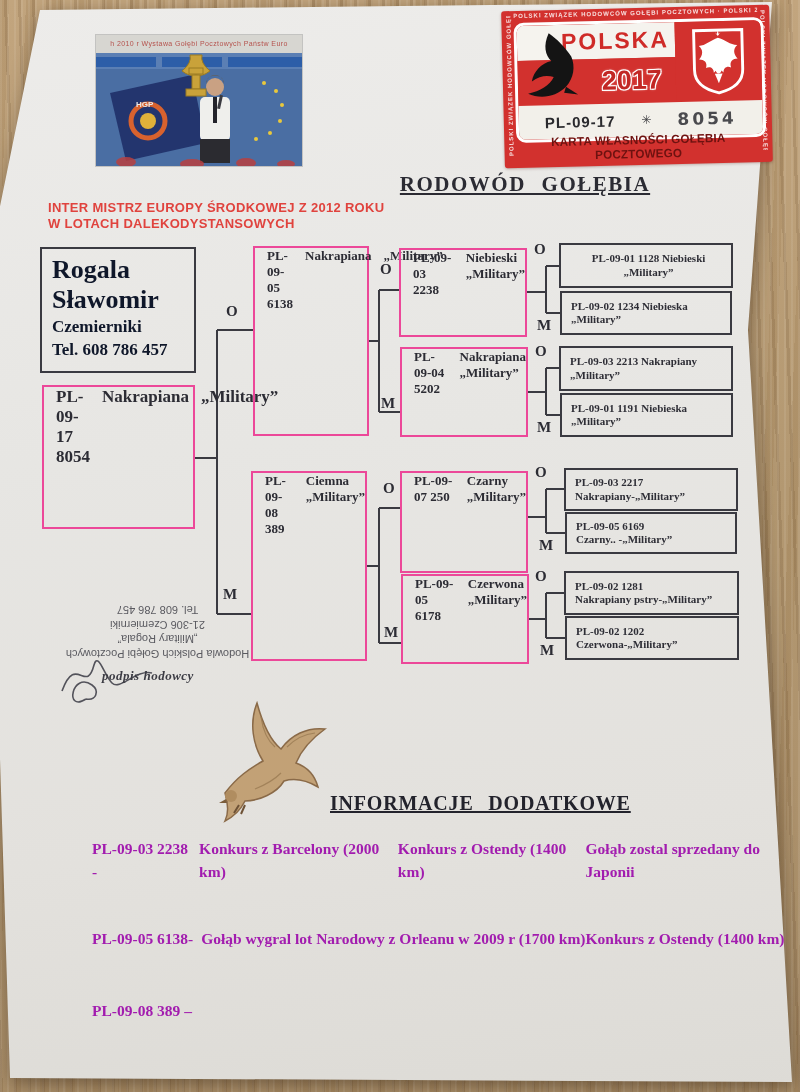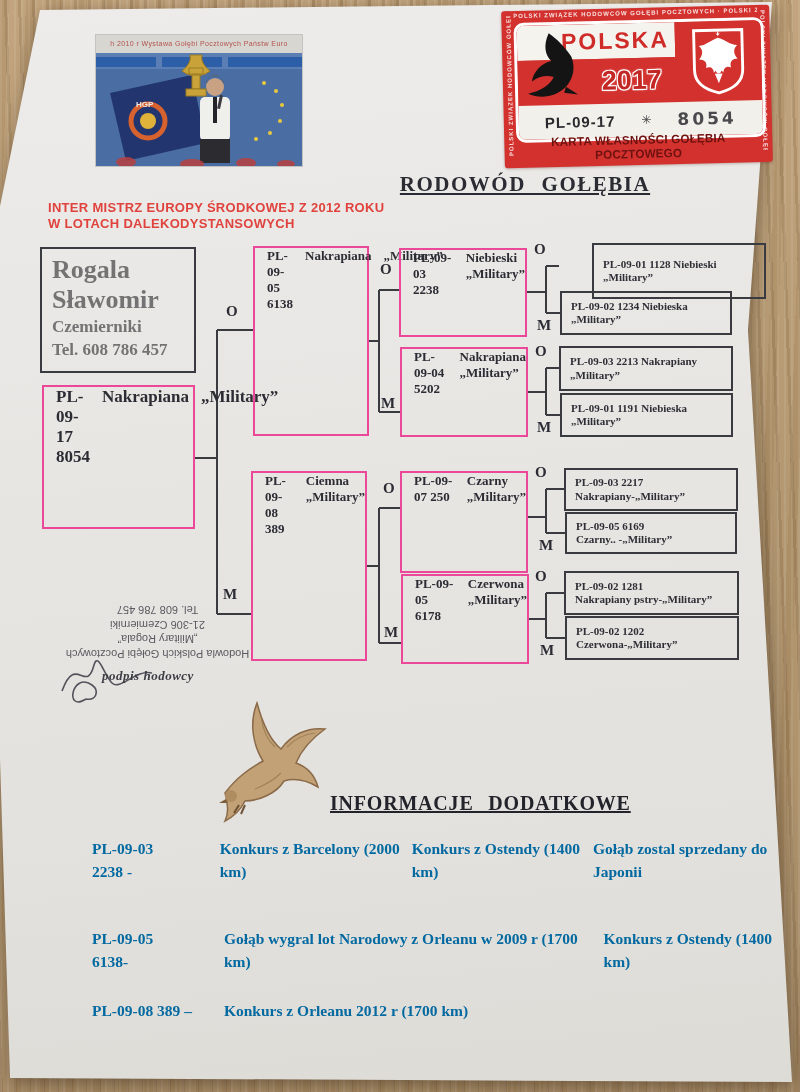--- a/index.html
+++ b/index.html
@@ -56,21 +56,21 @@
     font:bold 12px "Liberation Sans",sans-serif;color:#6e1210;letter-spacing:.2px;transform:scaleX(.97);}
 
   
   .title{position:absolute;left:380px;top:172px;width:290px;text-align:center;
     font:bold 21px "Liberation Serif",serif;color:#2b2b33;letter-spacing:1.5px;word-spacing:9px;text-decoration:underline;}
   .note{position:absolute;left:48px;top:200px;font:bold 13px "Liberation Sans",sans-serif;
     color:#e0433e;line-height:16px;letter-spacing:.3px;}
 
   
   .owner-box{position:absolute;left:40px;top:247px;width:156px;height:126px;border:2px solid #3a3a41;
-    color:#737373;padding:6px 4px 8px 10px;box-sizing:border-box;}
+    color:#0f172a;padding:6px 4px 8px 10px;box-sizing:border-box;}
   .owner-name{font:bold 26px "Liberation Serif",serif;line-height:30px;}
   .owner-sub{font:bold 17px "Liberation Serif",serif;line-height:23px;}
 
   
   .pbox{position:absolute;border:2px solid #ec4899;box-sizing:border-box;
     display:flex;flex-direction:row;justify-content:space-evenly;
     font:bold 13px "Liberation Serif",serif;color:#2c2c34;}
   .pline{padding-left:12px;}
   .pgroup{padding:0;}
   .pgroup .pline{line-height:16px;}
@@ -86,21 +86,21 @@
   .sig-caption{position:absolute;left:102px;top:668px;font:bold italic 13px "Liberation Serif",serif;
     font-style:italic;color:#3c3c44;letter-spacing:.5px;}
   .sig-svg{position:absolute;left:52px;top:643px;}
 
   
   .eagle{position:absolute;left:195px;top:697px;}
 
   
   .info-heading{position:absolute;left:330px;top:792px;font:bold 20px "Liberation Serif",serif;
     color:#23232c;letter-spacing:.8px;word-spacing:9px;text-decoration:underline;}
-  .entry{position:absolute;display:flex;gap:32px;font:bold 15.5px "Liberation Serif",serif;color:#0369a1;}
+  .entry{position:absolute;display:flex;gap:8px;font:bold 15.5px "Liberation Serif",serif;color:#a21caf;}
   .entry .lines{display:flex;}
   .entry div{line-height:22.5px;}
   .e1{left:92px;top:838px;} .e2{left:92px;top:928px;} .e3{left:92px;top:1000px;}
 </style>
 </head>
 <body>
 
 <div class="stage">
   <div class="paper-wrap">
     <div class="paper"></div>
@@ -259,21 +259,21 @@
       </div>
     </div>
     <div class="pbox" style="left:401px;top:574px;width:128px;height:90px;">
       <div class="pline">PL-09-05 6178</div>
       <div class="pgroup">
         <div class="pline">Czerwona</div>
         <div class="pline">„Military”</div>
       </div>
     </div>
 
-    <div class="gbox" style="left:592px;top:243px;width:174px;height:56px;">
+    <div class="gbox" style="left:559px;top:243px;width:174px;height:45px;text-align:center;">
       <div>PL-09-01 1128 Niebieski</div>
       <div>„Military”</div>
     </div>
     <div class="gbox" style="left:560px;top:291px;width:172px;height:44px;">
       <div>PL-09-02 1234 Niebieska</div>
       <div>„Military”</div>
     </div>
     <div class="gbox" style="left:559px;top:346px;width:174px;height:45px;">
       <div>PL-09-03 2213 Nakrapiany</div>
       <div>„Military”</div>
@@ -351,19 +351,16 @@
     </div>
     <div class="entry e2">
       <div>PL-09-05 6138-</div>
       <div class="lines">
         <div>Gołąb wygral lot Narodowy z Orleanu w 2009 r (1700 km)</div>
         <div>Konkurs z Ostendy (1400 km)</div>
       </div>
     </div>
     <div class="entry e3">
       <div>PL-09-08 389 –</div>
-      <div class="lines">
-        <div>Konkurs z Orleanu 2012 r (1700 km)</div>
-      </div>
     </div>
 
   </div>
 </div>
 
 </body></html>

